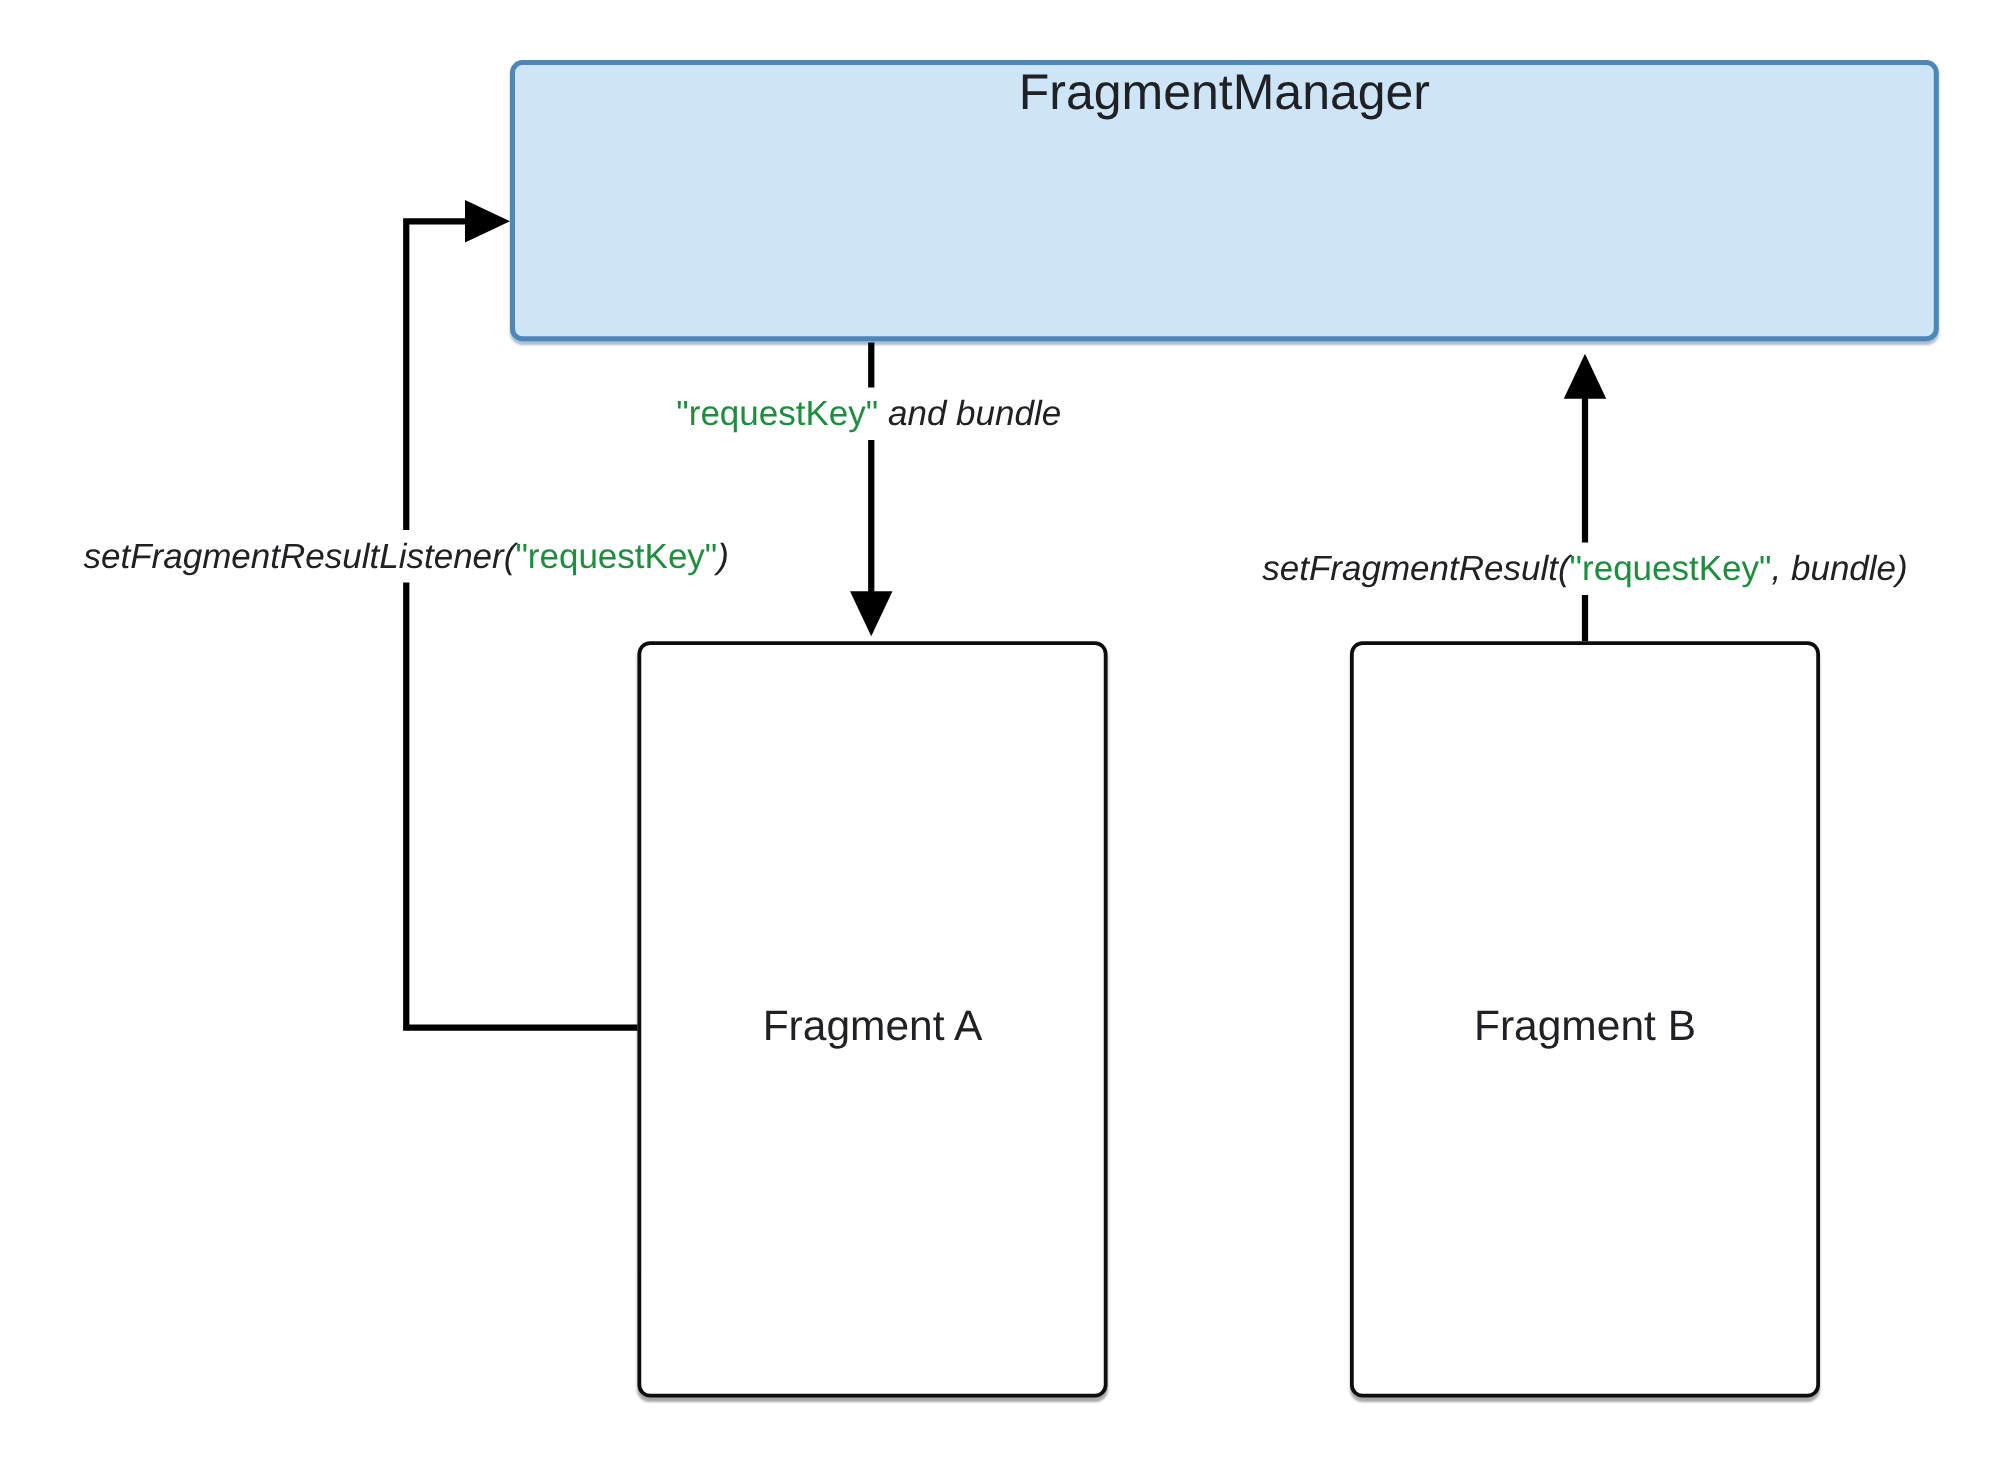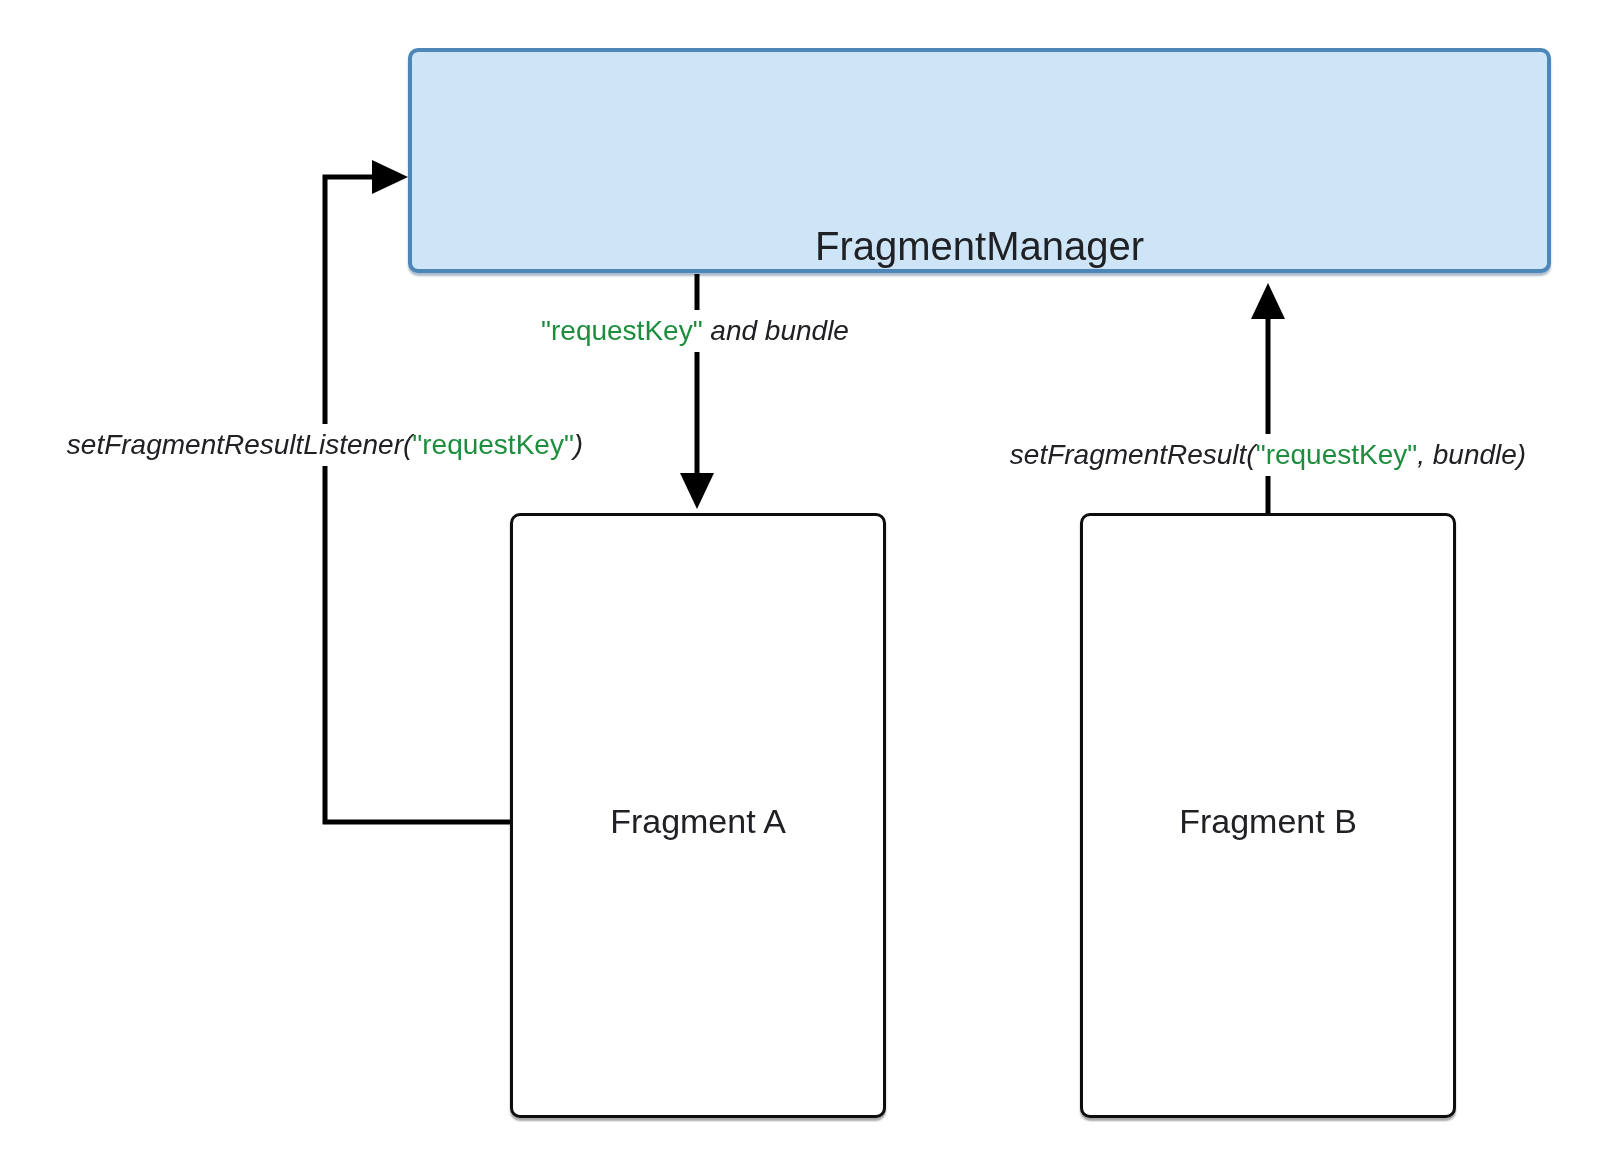--- a/index.html
+++ b/index.html
@@ -14,21 +14,21 @@
   html,body{background:var(--canvas-bg);}
   body{font-family:"Liberation Sans", sans-serif;color:var(--text);}
   .canvas{
     position:relative;
     width:1600px;height:1169px;
     background:var(--canvas-bg);
     overflow:hidden;
   }
   .node{
     position:absolute;
-    display:flex;align-items:flex-end;justify-content:center;
+    display:flex;align-items:flex-start;justify-content:center;
     border-radius:10px;
     text-align:center;
   }
   .node-manager{
     left:408px;top:48px;width:1143px;height:225px;
     background:var(--manager-fill);
     border:4px solid var(--manager-border);
     box-shadow:0 3px 2px rgba(70,105,140,.45);
     font-size:40px;
   }

